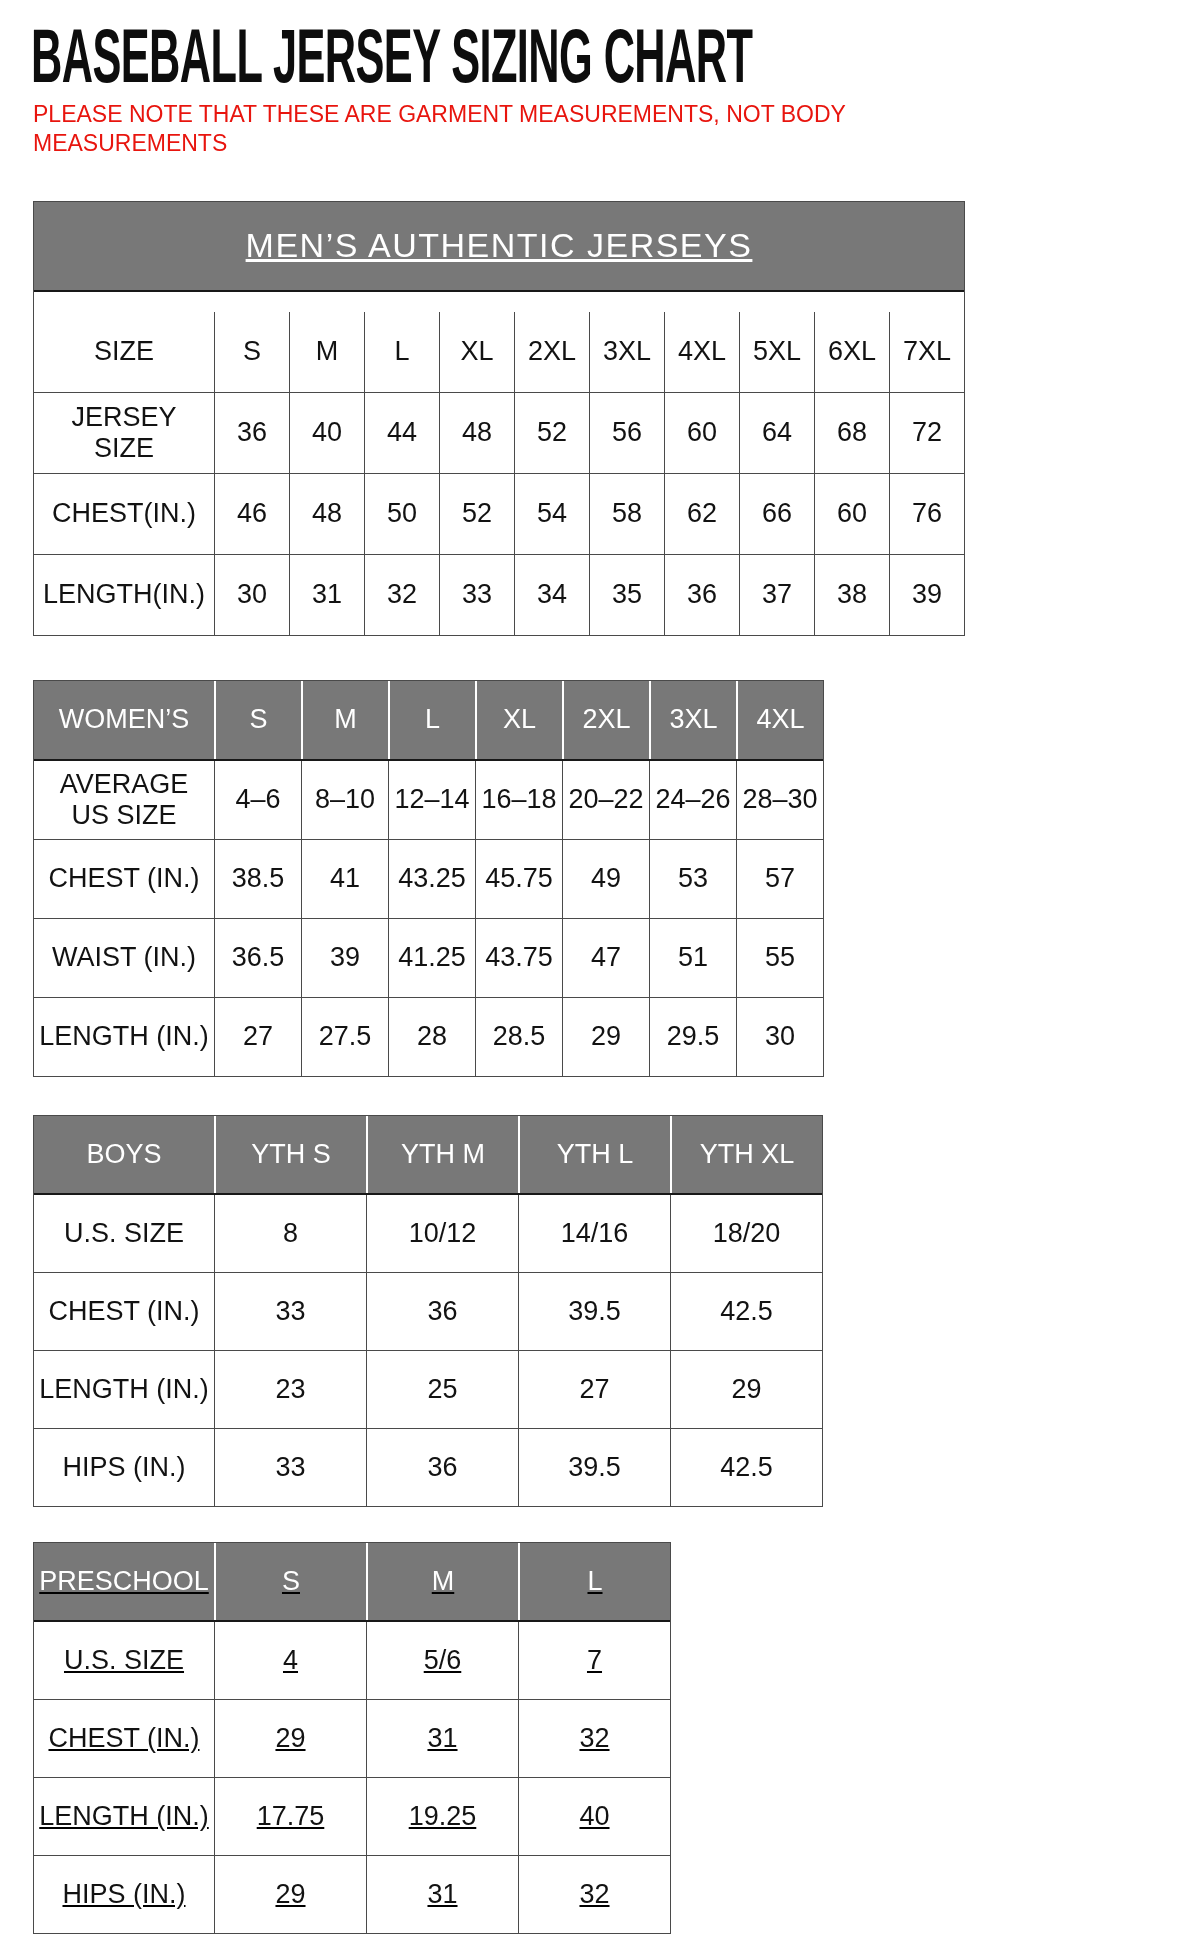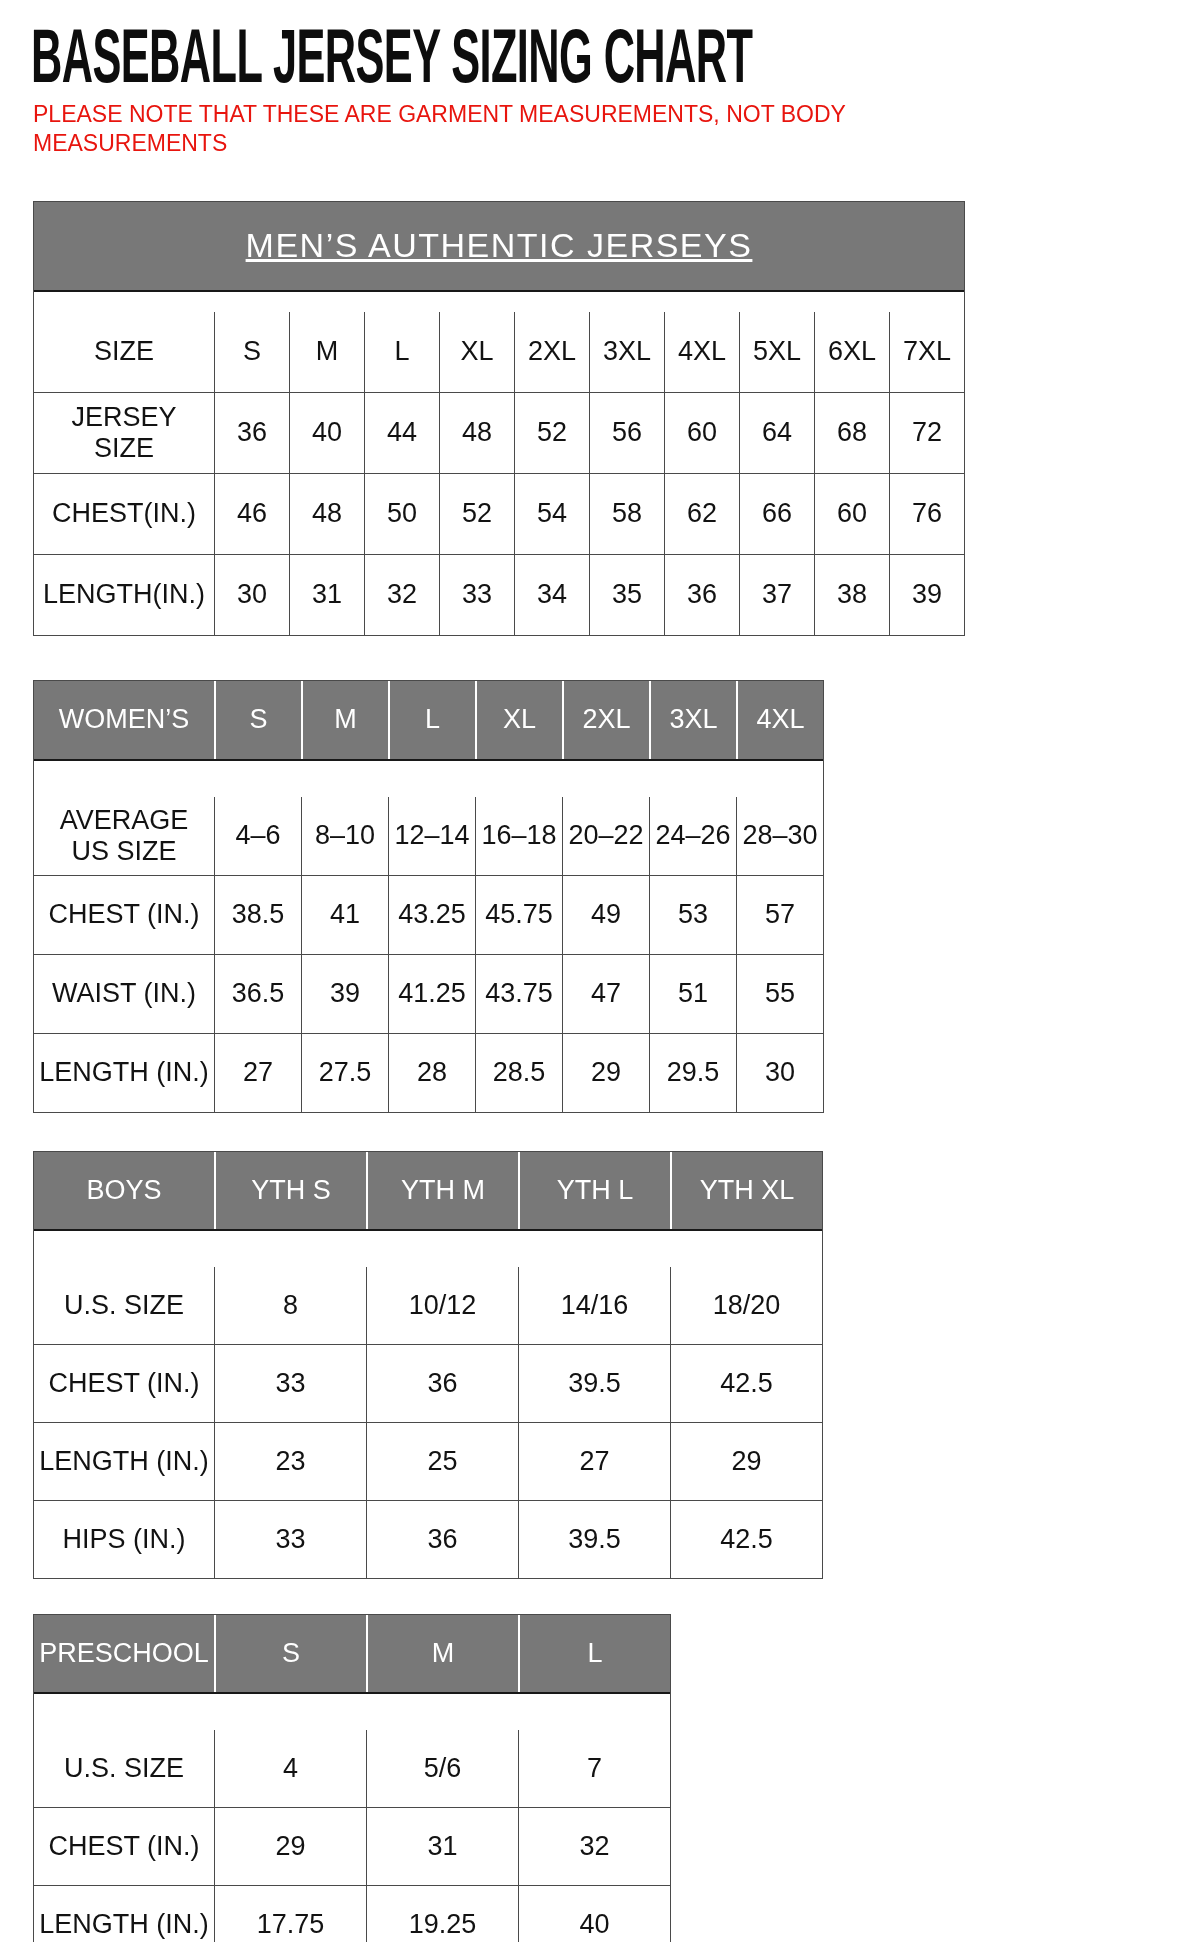--- a/index.html
+++ b/index.html
@@ -38,39 +38,39 @@
     margin-top: 6px;
   }
   .t-wrap {
     display: inline-block;
     border: 1px solid var(--cell-border, #4a4a4a);
     vertical-align: top;
   }
   #mens-table      { margin-top: 42px; }
   #womens-table    { margin-top: 44px; }
   #boys-table      { margin-top: 38px; }
-  #preschool-table { margin-top: 35px; }
+  #preschool-table { margin-top: 35px; text-decoration: underline; }
   .t-banner {
     background: var(--header-gray, #787878);
     color: var(--header-text, #ffffff);
     display: flex;
     align-items: center;
     justify-content: center;
     font-size: 34px;
     letter-spacing: 1.5px;
     border-bottom: 2px solid #181818;
   }
   .t-row { display: grid; }
   .t-row + .t-row { border-top: 1px solid var(--cell-border, #4a4a4a); }
   .header-row {
     background: var(--header-gray, #787878);
     color: var(--header-text, #ffffff);
     border-bottom: 2px solid #181818;
   }
-  .header-row + .t-row { border-top: 0; margin-top: 36px; }
+  .header-row + .t-row { border-top: 0; }
   .t-cell {
     display: flex;
     align-items: center;
     justify-content: center;
     font-size: 27px;
     color: var(--text, #121212);
     padding: 0 4px;
     box-sizing: border-box;
   }
   .t-row > .t-cell:not(:first-child) { border-left: 1px solid var(--cell-border, #4a4a4a); }

